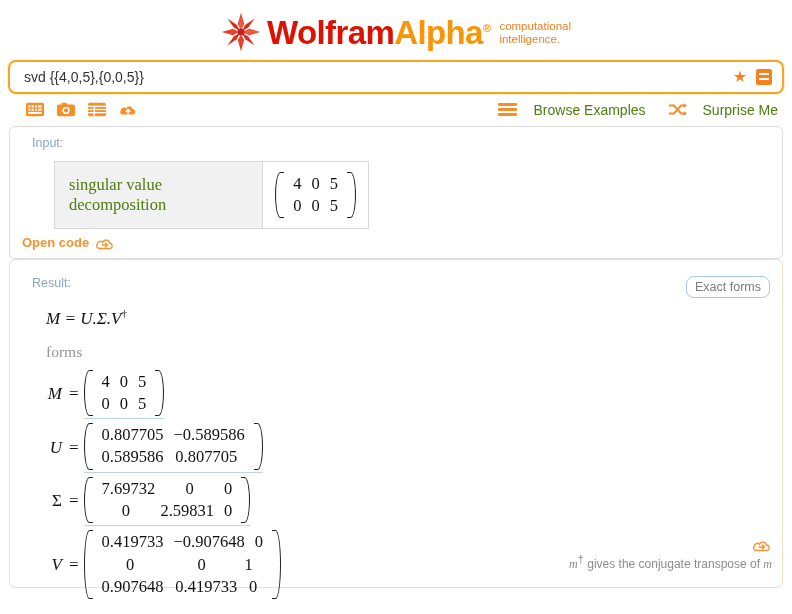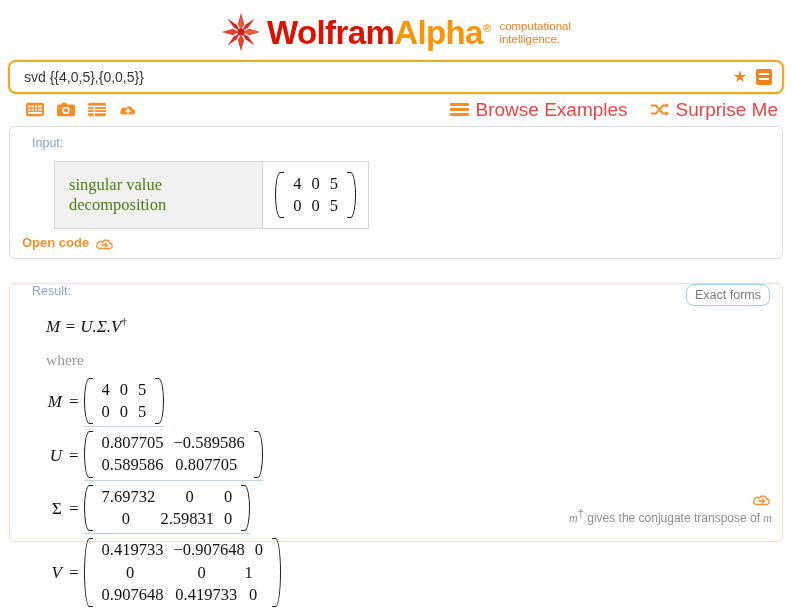--- a/index.html
+++ b/index.html
@@ -80,42 +80,42 @@
     display: flex;
     align-items: center;
     justify-content: space-between;
     padding: 7px 14px 8px 26px;
     height: 32px;
   }
   .tool-left { display: flex; align-items: center; gap: 13px; }
   .tool-ico { width: 18px; height: 15px; display: block; cursor: pointer; }
   .tool-right { display: flex; align-items: center; gap: 22px; }
   .tool-link {
-    display: flex; align-items: center; gap: 7px;
-    color: #ef4444; font-size: 19px; cursor: pointer;
+    display: flex; align-items: center; gap: 16px;
+    color: #4d7c0f; font-size: 14px; cursor: pointer;
   }
   .hamburger { width: 19px; height: 13px; display: flex; flex-direction: column; justify-content: space-between; }
   .hamburger span { display: block; height: 3px; background: #f78e28; border-radius: 1px; }
 
   
   .card {
     margin: 0 9px;
     background: #fff;
     border: 1px solid #dcdcdc;
     border-radius: 6px 6px 0 0;
     position: relative;
   }
   .card.input-card { border-radius: 6px; padding: 9px 12px 6px 12px; }
   .card.result-card {
     border: 1px solid #f0dfc0;
     border-top: 1px solid #f0dfc0;
     border-radius: 6px;
-    margin-top: 24px;
-    padding: 0 12px 4px 12px;
-    height: 259px;
+    margin-top: 0;
+    padding: 16px 12px 4px 12px;
+    height: 329px;
   }
   .card-label {
     color: #8aa5bf;
     font-size: 12.5px;
     padding-left: 10px;
   }
 
   
   .input-pod {
     display: flex;
@@ -370,21 +370,21 @@
   <div class="result-head">
     <div class="card-label">Result:</div>
     <button class="exact-btn">Exact forms</button>
   </div>
 
   <div class="res-body">
     <div class="eq-main">
       <span>M</span><span> = </span><span>U.Σ.V</span><span class="dag">†</span>
     </div>
 
-    <div class="where">where</div>
+    <div class="where">forms</div>
 
     <div id="matrix-list">
         <div class="mat-line">
           <span class="mat-name">M</span>
           <span class="mat-eq">=</span>
           <span class="mat-underline"><span class="matrix">
               <span class="paren left"></span>
               <span class="mcells">
                 <span class="mrow">
                   <span class="mcell" style="min-width: 14px;">4</span>

